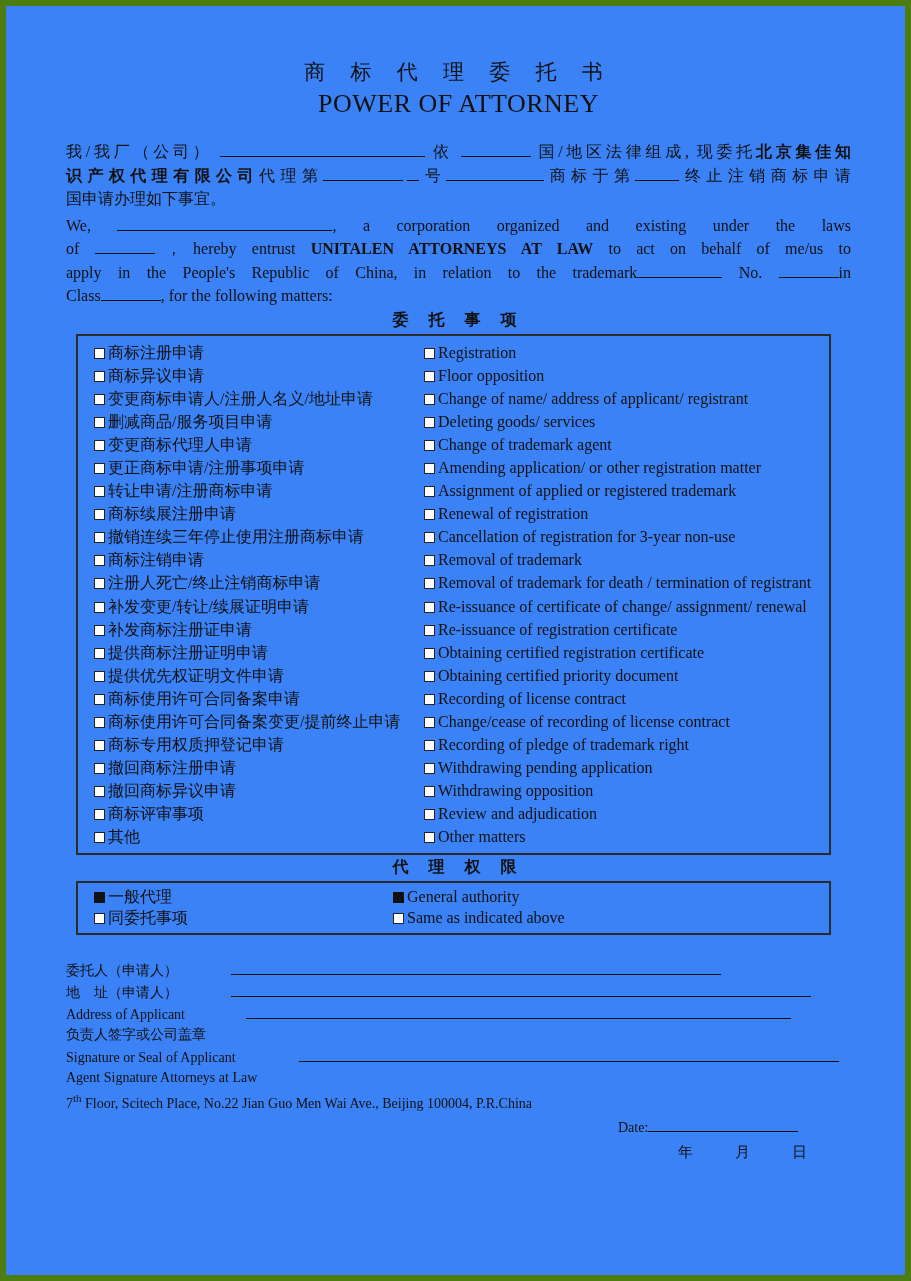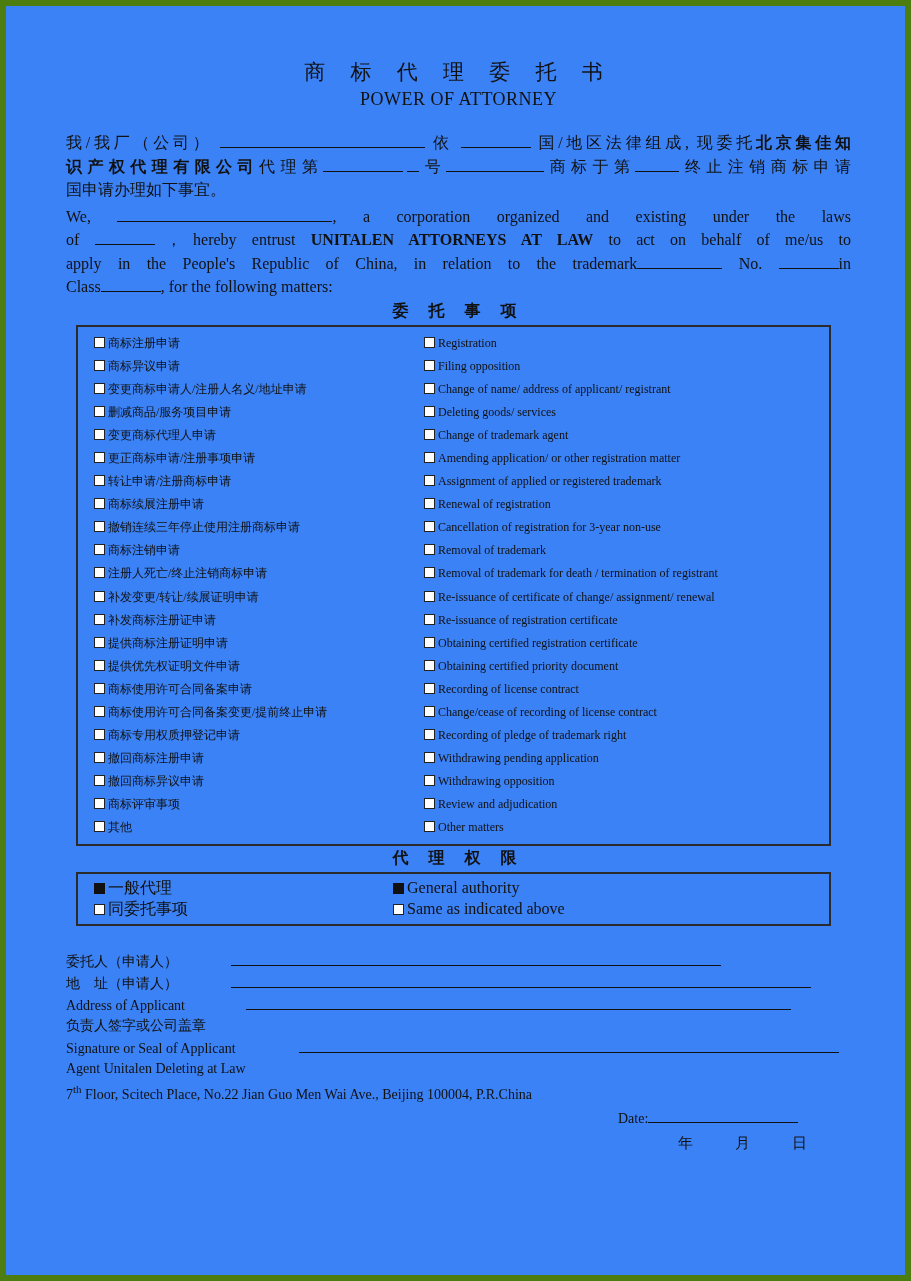--- a/index.html
+++ b/index.html
@@ -4,35 +4,35 @@
 <style>
   html,body { margin:0; padding:0; background:#e8e8e8; }
   .page {
     position:relative; width:911px; height:1281px; margin:0 auto;
     background:#3b82f6; border:6px solid #4d7c0f; box-sizing:border-box;
     font-family:"Liberation Serif","DejaVu Serif",serif; color:#111;
   }
   .content { padding:52px 54px 0 60px; }
 
   .title-cn { text-align:center; font-size:21px; font-weight:normal; letter-spacing:10px; margin:0; }
-  .title-en { text-align:center; font-size:18px; font-weight:normal; letter-spacing:0.5px; margin:3px 0 0 0; }
+  .title-en { text-align:center; font-size:26px; font-weight:normal; letter-spacing:0.5px; margin:3px 0 0 0; }
 
   .para { margin-top:21px; }
   .line { font-size:16px; line-height:23.5px; }
   .j { text-align:justify; text-align-last:justify; }
   .b { font-weight:bold; }
 
   .bl { display:inline-block; border-bottom:1px solid #111; height:15px; vertical-align:baseline; }
   .w205{width:205px}.w70{width:70px}.w80{width:80px}.w12{width:12px;margin-left:4px}
   .w98{width:98px}.w44{width:44px}.w215{width:215px}.w60{width:60px}.w85{width:85px}.w150{width:150px}
 
   .sec-h { text-align:center; font-weight:bold; font-size:16px; letter-spacing:8px; margin:2px 0 3px 0; }
 
   .mbox { margin-left:10px; width:755px; border:2px solid #2b2b2b; box-sizing:border-box; padding:5px 4px 4px 16px; }
-  .mrow { display:flex; line-height:23.1px; font-size:12px; }
+  .mrow { display:flex; line-height:23.1px; font-size:16px; }
   .mcell-cn { flex:0 0 330px; }
   .mcell-en { flex:1; }
   .cb { display:inline-block; width:11px; height:11px; border:1px solid #222; box-sizing:border-box; margin-right:3px; vertical-align:-1px; background:#fff; }
   .cb.filled { background:#111; border-color:#111; }
 
   .abox { margin-left:10px; width:755px; border:2px solid #2b2b2b; box-sizing:border-box; padding:3px 4px 4px 16px; margin-bottom:0; }
   .arow { display:flex; line-height:21.5px; font-size:16px; }
   .acell-cn { flex:0 0 299px; }
   .acell-en { flex:1; }
 
@@ -72,21 +72,21 @@
 
     <div class="sec-h">委 托 事 项</div>
 
     <div class="mbox">
       <div class="mrow">
           <div class="mcell-cn"><span class="cb"></span><span>商标注册申请</span></div>
           <div class="mcell-en"><span class="cb"></span><span>Registration</span></div>
         </div>
       <div class="mrow">
           <div class="mcell-cn"><span class="cb"></span><span>商标异议申请</span></div>
-          <div class="mcell-en"><span class="cb"></span><span>Filing opposition</span></div>
+          <div class="mcell-en"><span class="cb"></span><span>Floor opposition</span></div>
         </div>
       <div class="mrow">
           <div class="mcell-cn"><span class="cb"></span><span>变更商标申请人/注册人名义/地址申请</span></div>
           <div class="mcell-en"><span class="cb"></span><span>Change of name/ address of applicant/ registrant</span></div>
         </div>
       <div class="mrow">
           <div class="mcell-cn"><span class="cb"></span><span>删减商品/服务项目申请</span></div>
           <div class="mcell-en"><span class="cb"></span><span>Deleting goods/ services</span></div>
         </div>
       <div class="mrow">
@@ -177,21 +177,21 @@
     </div>
 
     <div class="footer">
       <div class="frow"><span class="flabel lw165">委托人（申请人）</span><span class="bl blw490"></span></div>
       <div class="frow"><span class="flabel lw165">地　址（申请人）</span><span class="bl blw580"></span></div>
       <div class="frow"><span class="flabel lw180">Address of Applicant</span><span class="bl blw545"></span></div>
       <div class="frow"><span class="flabel">负责人签字或公司盖章</span></div>
       <div class="frow"><span class="flabel lw233">Signature or Seal of Applicant</span><span class="bl blw540"></span></div>
 
 
-      <div class="frow"><span>Agent Unitalen Deleting at Law</span></div>
+      <div class="frow"><span>Agent Signature Attorneys at Law</span></div>
       <div class="frow"><span>7</span><sup>th</sup><span> Floor, Scitech Place, No.22 Jian Guo Men Wai Ave., Beijing 100004, P.R.China</span></div>
 
       <div class="frow date-row"><span>Date:</span><span class="bl w150"></span></div>
       <div class="ymd-row">
         <span>年</span>
         <span>月</span>
         <span>日</span>
       </div>
     </div>
 

